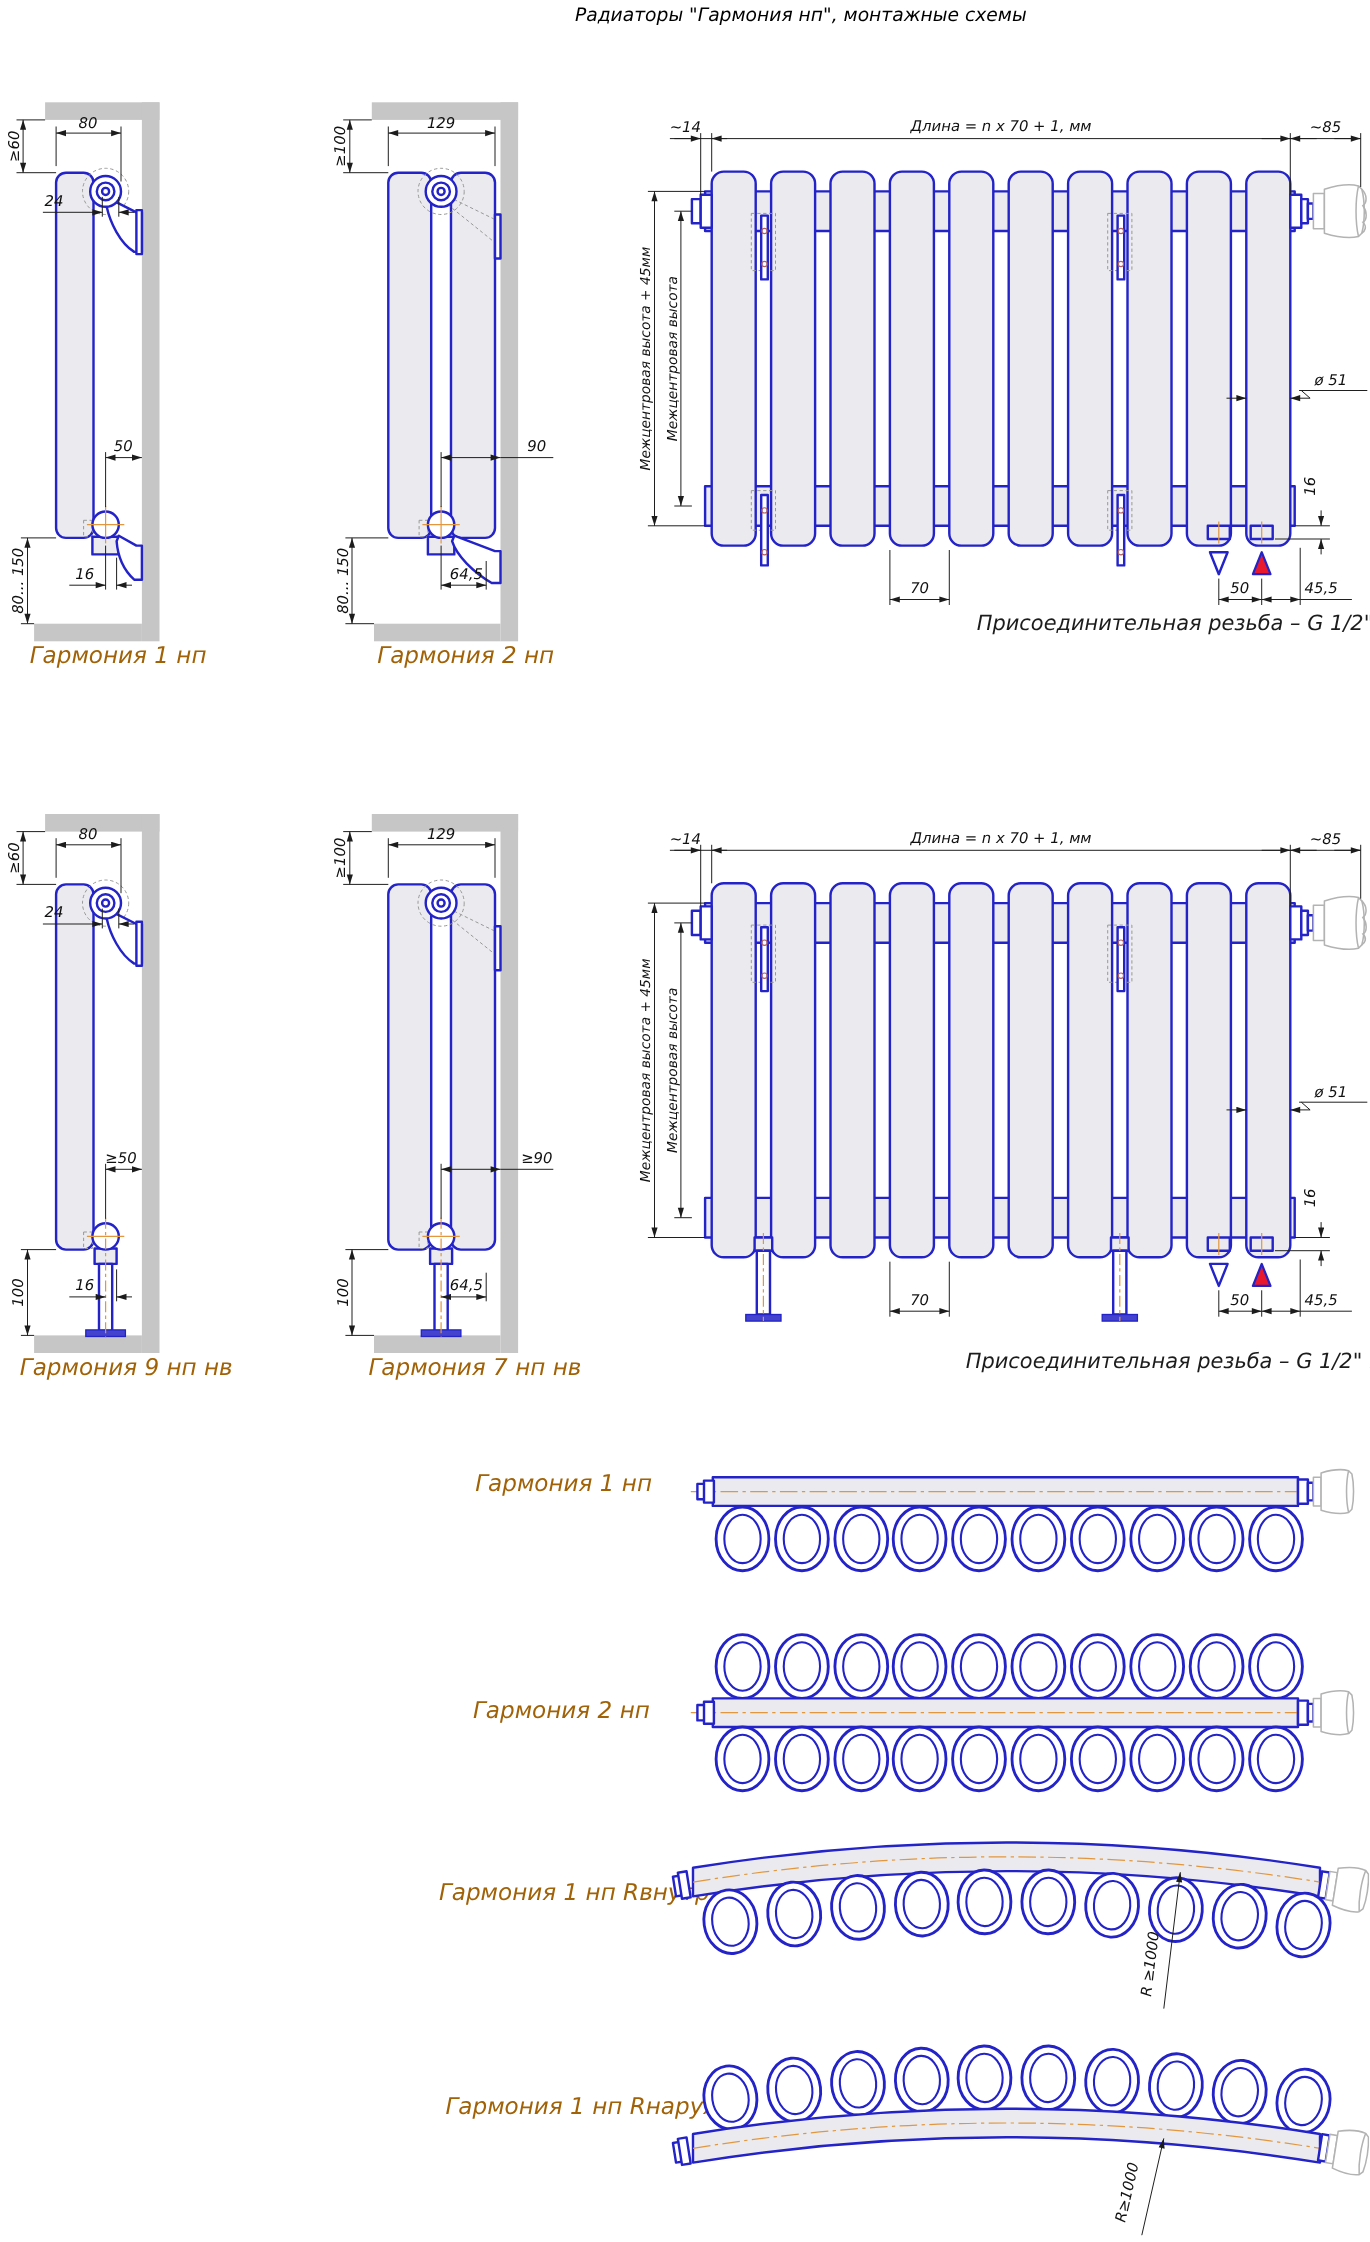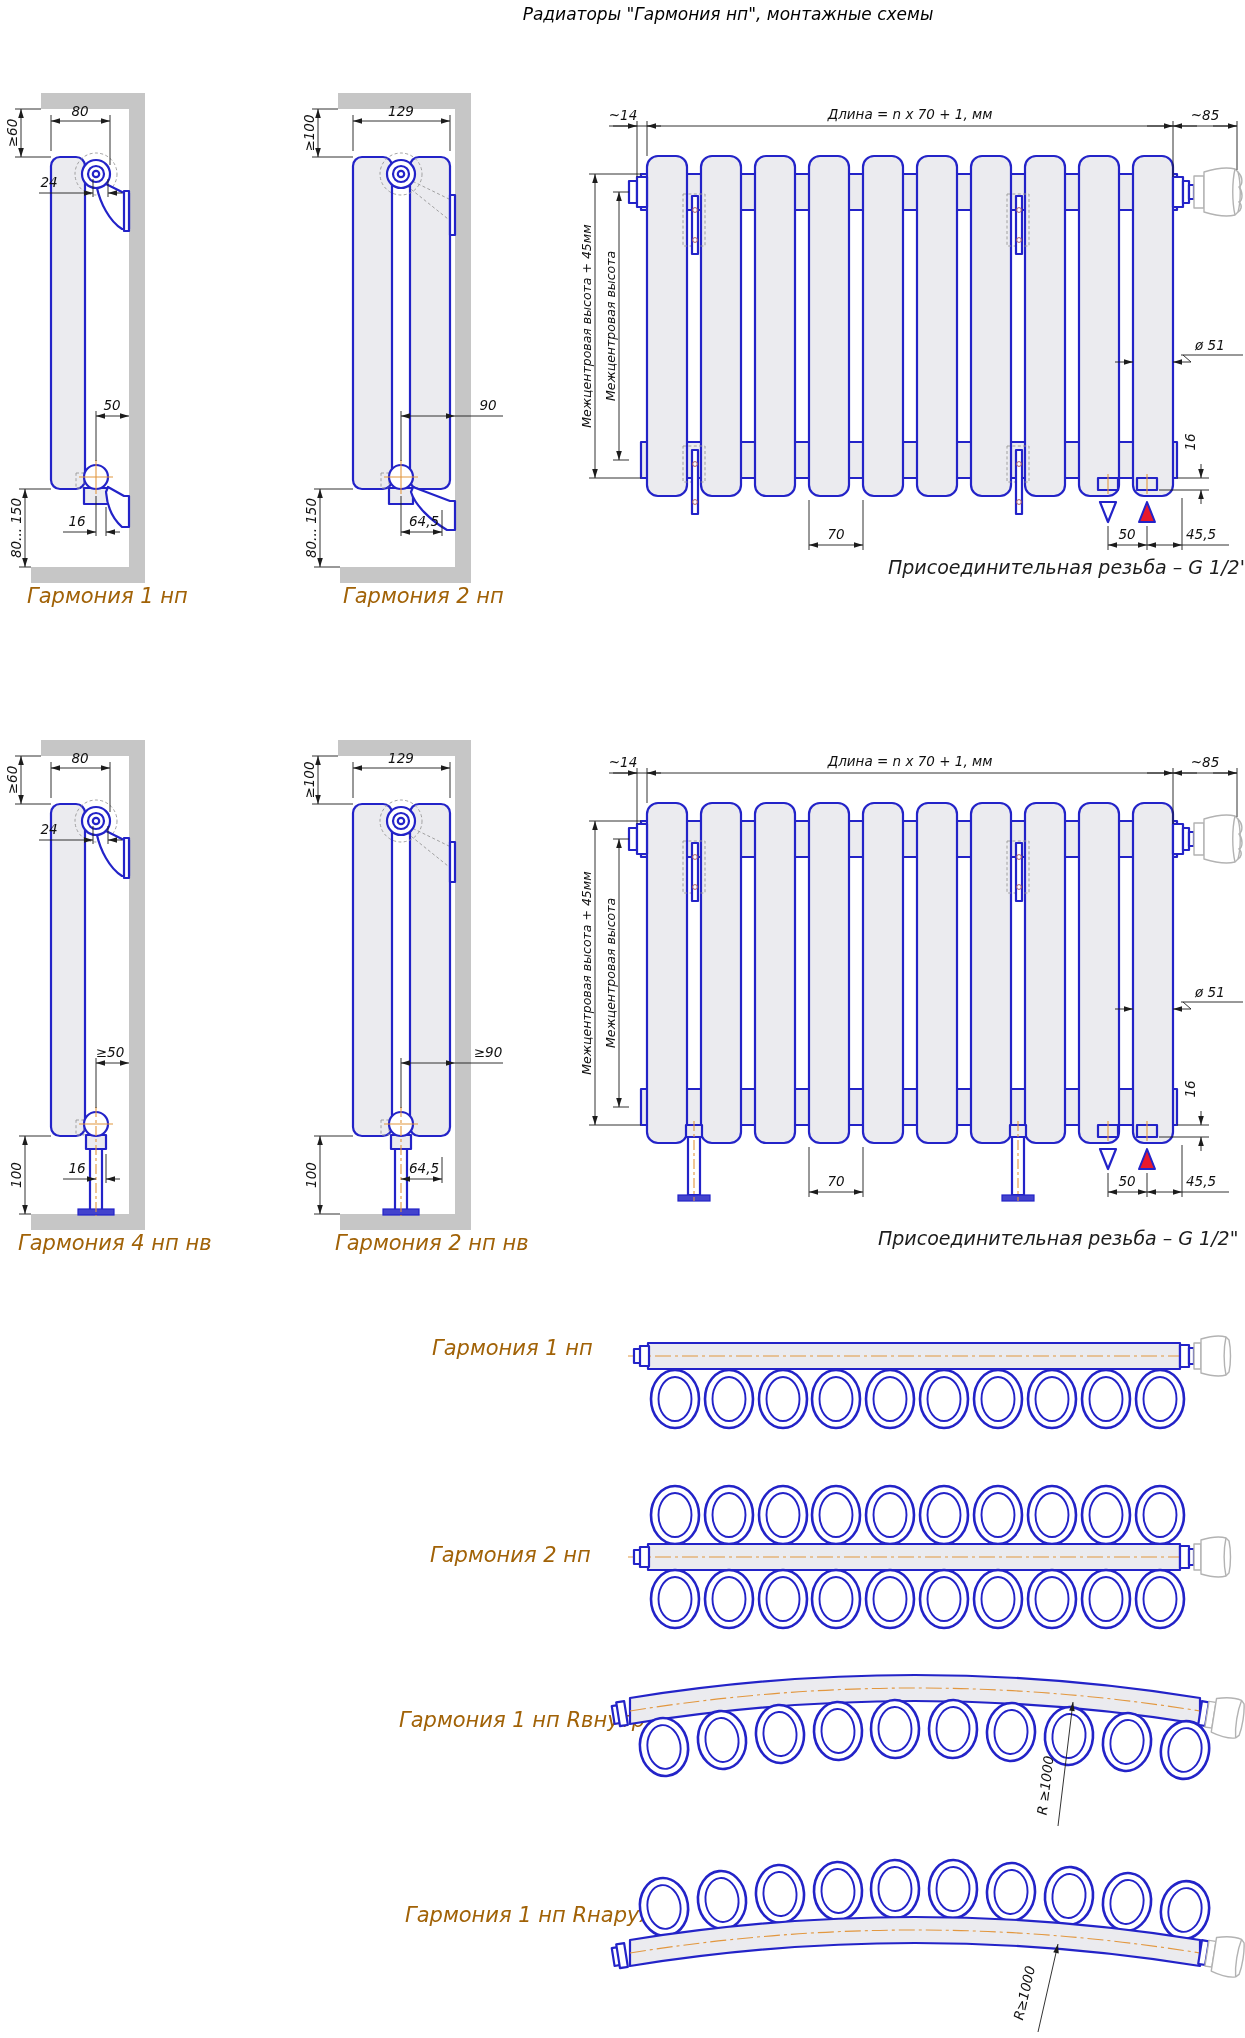--- a/index.html
+++ b/index.html
@@ -493,22 +493,22 @@
         <line class="d" x1="562" y1="428" x2="562" y2="452"></line>
       <line class="d" x1="523" y1="447" x2="562" y2="447" marker-start="url(#s6)" marker-end="url(#e6)"></line>
       <text class="t" x="542" y="441" text-anchor="middle">50</text>
       <line class="d" x1="597" y1="400" x2="597" y2="452"></line>
       <line class="d" x1="562" y1="447" x2="597" y2="447" marker-start="url(#s6)" marker-end="url(#e6)"></line>
       <line class="d" x1="597" y1="447" x2="644" y2="447"></line>
       <text class="t" x="601" y="441">45,5</text>
     </g>
   </svg>
 
-  <div class="cap" style="left:18px;top:1231px">Гармония 4 нп нв</div>
-  <div class="cap" style="left:335px;top:1231px">Гармония 2 нп нв</div>
+  <div class="cap" style="left:18px;top:1231px">Гармония 9 нп нв</div>
+  <div class="cap" style="left:335px;top:1231px">Гармония 7 нп нв</div>
   <div class="cap small" style="left:878px;top:1227px">Присоединительная резьба – G 1/2" внутр.</div>
 
   <div class="cap" style="left:432px;top:1336px">Гармония 1 нп</div>
   <svg style="left:620px;top:1325px" width="625" height="115" viewBox="0 0 625 115">
     <rect class="p" x="28" y="18" width="532" height="26" stroke-width="2"></rect>
     <line class="oc" x1="8" y1="31" x2="572" y2="31"></line>
     <g>
       <rect class="pw" x="14" y="24" width="7" height="14" stroke-width="1.5"></rect>
       <rect class="pw" x="20" y="21" width="9" height="20" stroke-width="1.5"></rect>
     </g>

